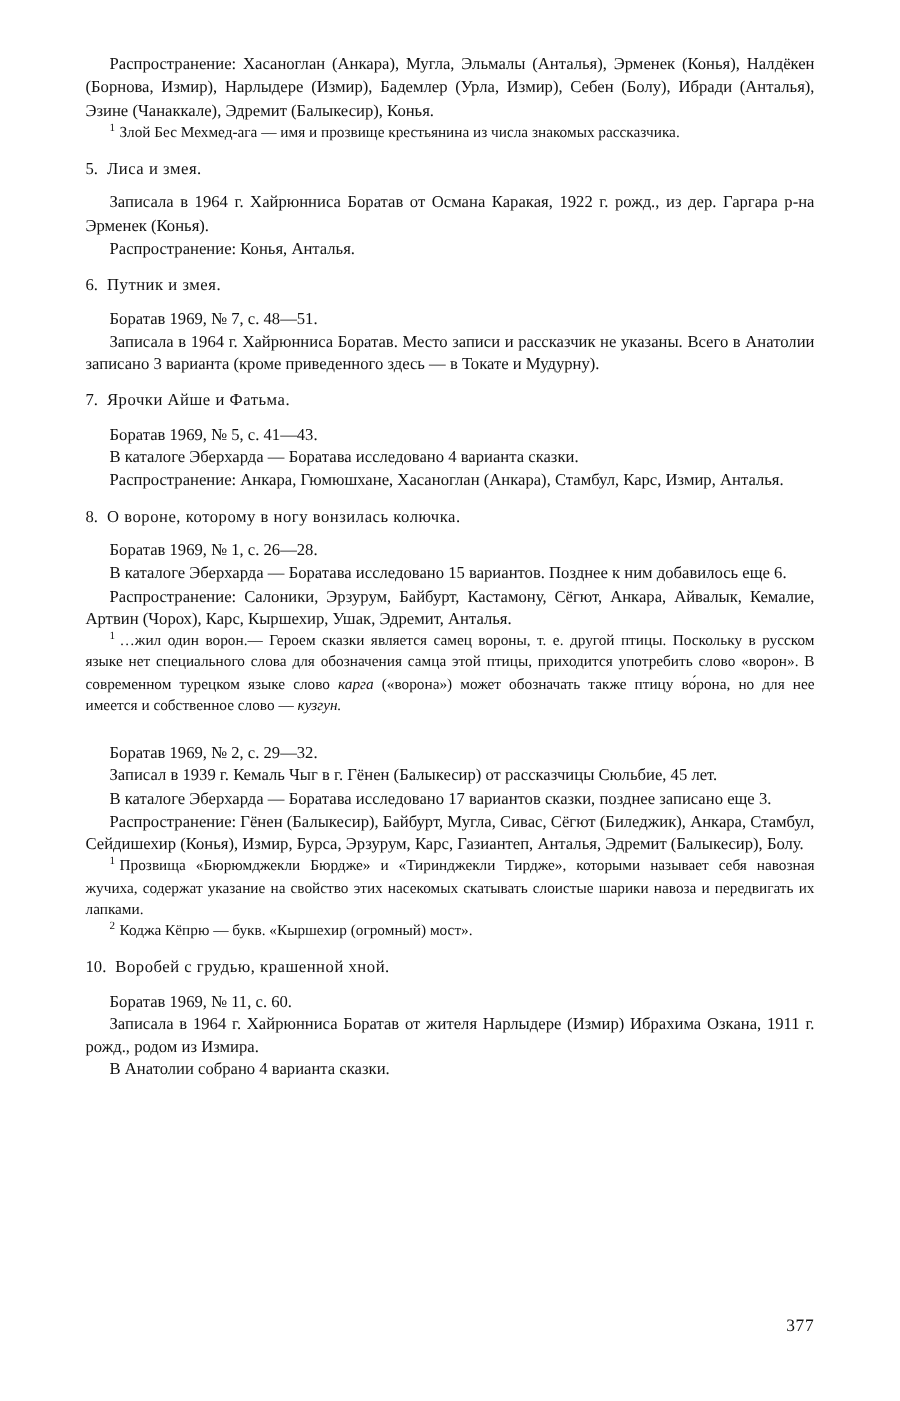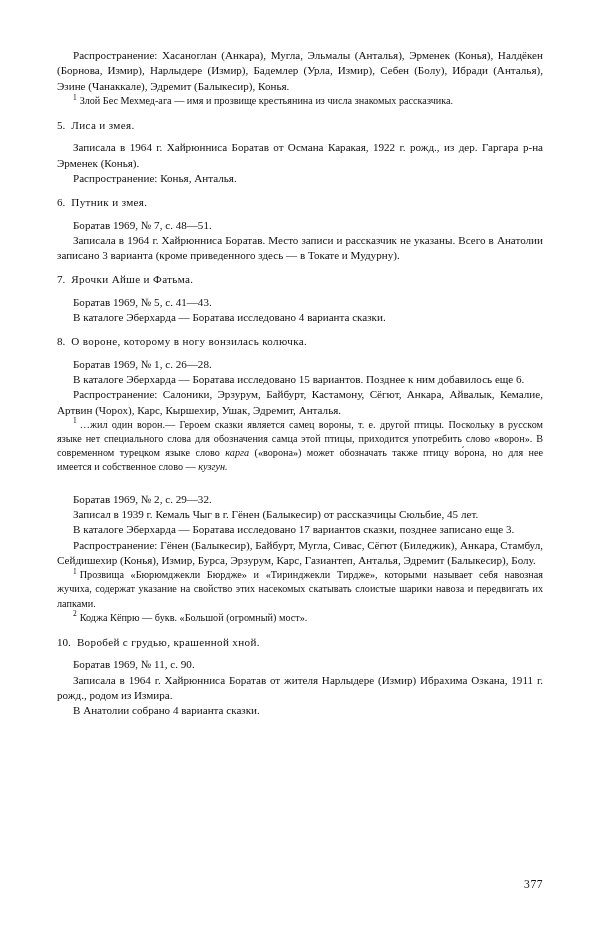--- a/index.html
+++ b/index.html
@@ -14,21 +14,20 @@
     color: #111111;
     position: relative;
     overflow: hidden;
   }
   .page {
     position: absolute;
     left: 57px;
     top: 36px;
     width: 486px;
     height: 860px;
-    margin-top: 12px;
   }
   .para {
     font-size: 11.1px;
     line-height: 15.3px;
     text-align: justify;
     text-justify: inter-word;
     margin: 0;
     hyphens: manual;
   }
   
@@ -107,20 +106,21 @@
     <p class="para ind">Записала в 1964 г. Хайрюнниса Боратав. Место записи и рассказчик не указаны. Всего в Анатолии записано 3 варианта (кроме приведенного здесь — в Токате и Мудурну).</p>
   </div>
 
   <div class="gap-md"></div>
 
   <div>
     <p class="tale-heading"><span class="tale-num">7.</span><span class="tale-title">Ярочки Айше и Фатьма.</span></p>
     <div class="gap-sm"></div>
     <p class="para ind">Боратав 1969, № 5, с. 41—43.</p>
     <p class="para ind">В каталоге Эберхарда — Боратава исследовано 4 варианта сказки.</p>
+    <p class="para ind">Распространение: Анкара, Гюмюшхане, Хасаноглан (Анкара), Стамбул, Карс, Измир, Анталья.</p>
   </div>
 
   <div class="gap-md"></div>
 
   <div>
     <p class="tale-heading"><span class="tale-num">8.</span><span class="tale-title">О вороне, которому в ногу вонзилась колючка.</span></p>
     <div class="gap-sm"></div>
     <p class="para ind">Боратав 1969, № 1, с. 26—28.</p>
     <p class="para ind">В каталоге Эберхарда — Боратава исследовано 15 вариантов. Позднее к ним добавилось еще 6.</p>
     <p class="para ind">Распространение: Салоники, Эрзурум, Байбурт, Кастамону, Сёгют, Анкара, Айвалык, Кемалие, Артвин (Чорох), Карс, Кыршехир, Ушак, Эдремит, Анталья.</p>
@@ -129,29 +129,29 @@
 
   <div class="gap-lg"></div>
 
   <div>
     <div class="gap-sm"></div>
     <p class="para ind">Боратав 1969, № 2, с. 29—32.</p>
     <p class="para ind">Записал в 1939 г. Кемаль Чыг в г. Гёнен (Балыкесир) от рассказчицы Сюльбие, 45 лет.</p>
     <p class="para ind">В каталоге Эберхарда — Боратава исследовано 17 вариантов сказки, позднее записано еще 3.</p>
     <p class="para ind">Распространение: Гёнен (Балыкесир), Байбурт, Мугла, Сивас, Сёгют (Биледжик), Анкара, Стамбул, Сейдишехир (Конья), Измир, Бурса, Эрзурум, Карс, Газиантеп, Анталья, Эдремит (Балыкесир), Болу.</p>
     <p class="fn"><span class="fnmark">1</span><span>Прозвища «Бюрюмджекли Бюрдже» и «Тиринджекли Тирдже», которыми называет себя навозная жучиха, содержат указание на свойство этих насекомых скатывать слоистые шарики навоза и передвигать их лапками.</span></p>
-    <p class="fn"><span class="fnmark">2</span><span>Коджа Кёпрю — букв. «Большой (огромный) мост».</span></p>
+    <p class="fn"><span class="fnmark">2</span><span>Коджа Кёпрю — букв. «Кыршехир (огромный) мост».</span></p>
   </div>
 
   <div class="gap-lg"></div>
 
   <div>
     <p class="tale-heading"><span class="tale-num">10.</span><span class="tale-title">Воробей с грудью, крашенной хной.</span></p>
     <div class="gap-sm"></div>
-    <p class="para ind">Боратав 1969, № 11, с. 90.</p>
+    <p class="para ind">Боратав 1969, № 11, с. 60.</p>
     <p class="para ind">Записала в 1964 г. Хайрюнниса Боратав от жителя Нарлыдере (Измир) Ибрахима Озкана, 1911 г. рожд., родом из Измира.</p>
     <p class="para ind">В Анатолии собрано 4 варианта сказки.</p>
   </div>
 
 </div>
 
 <div class="pageno-wrap">
   <span class="pageno" style="position:static;">377</span>
 </div>
 

